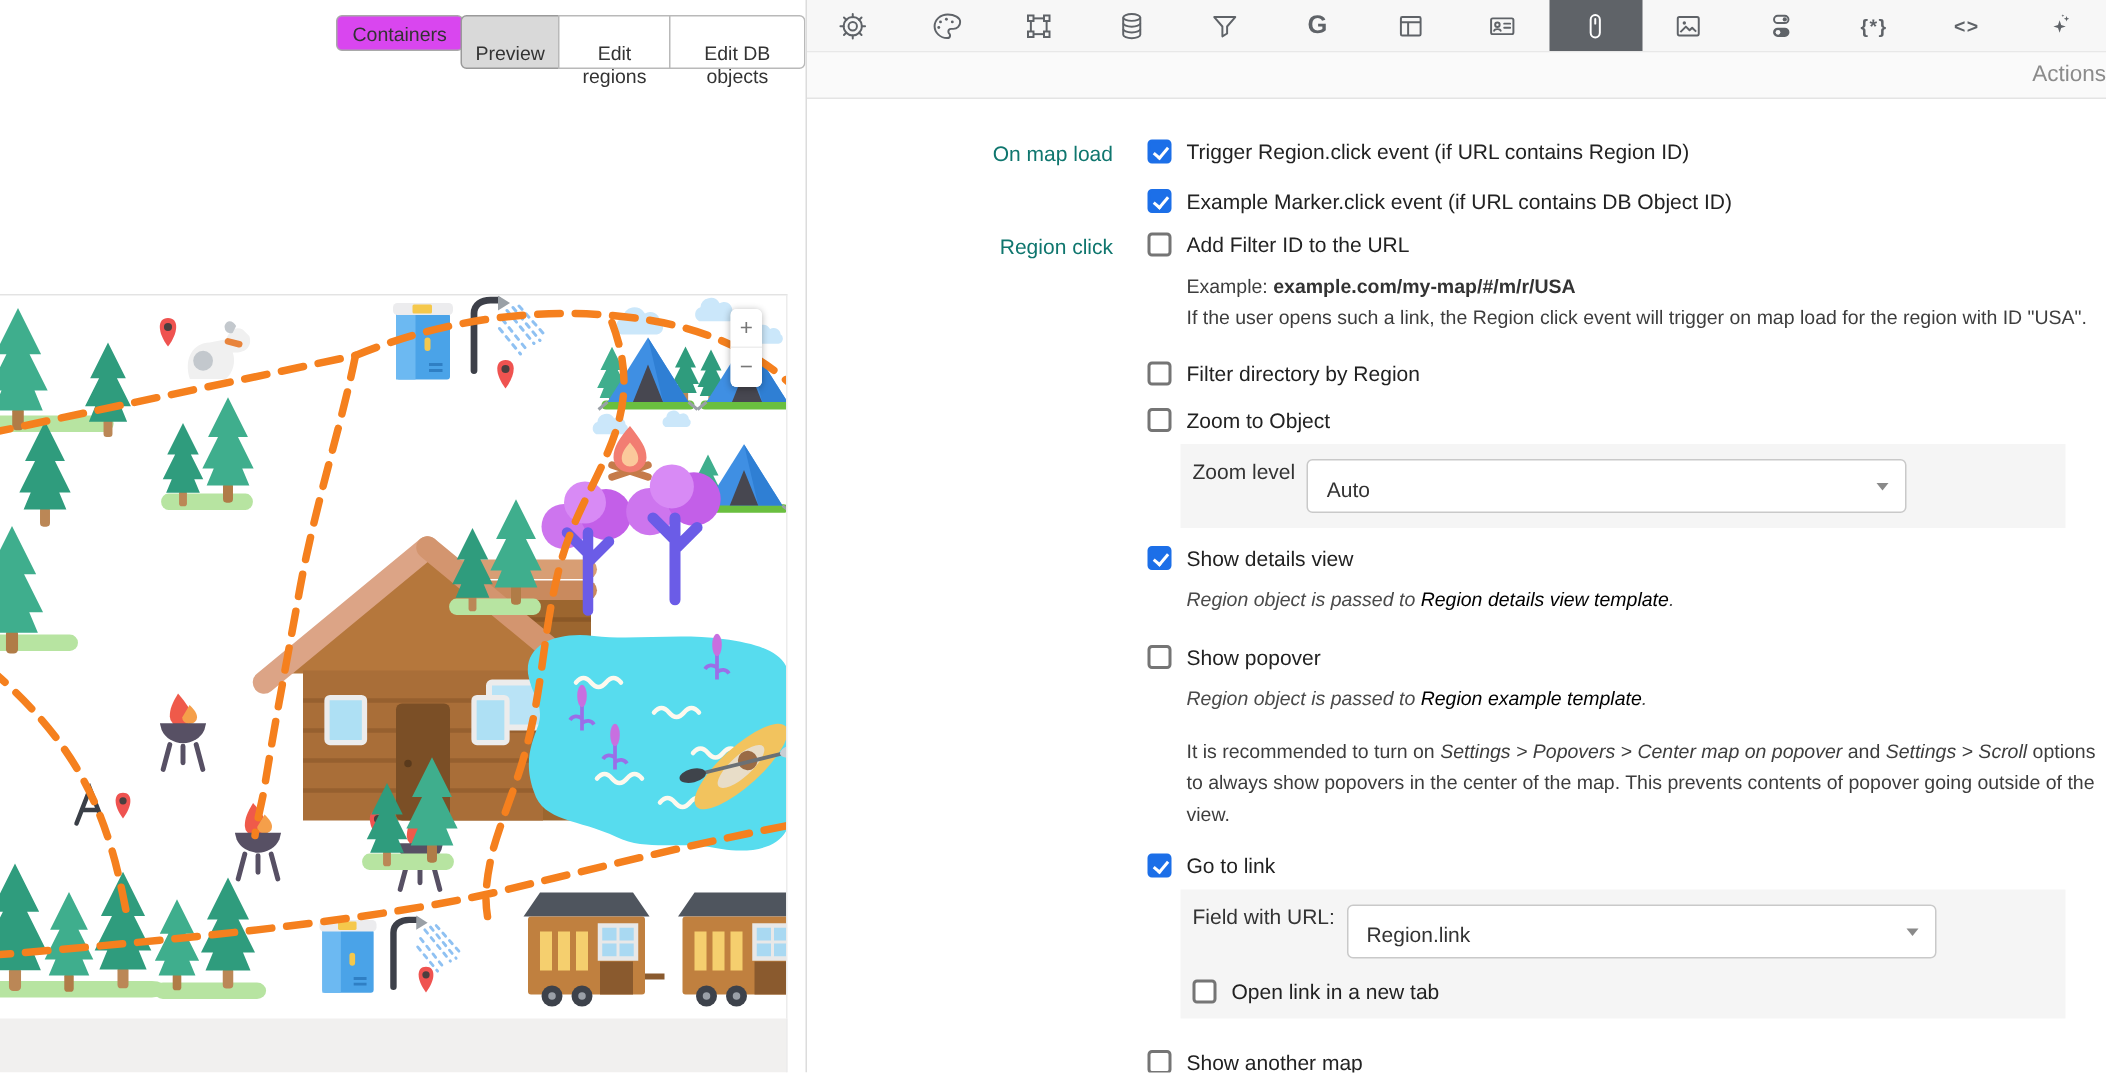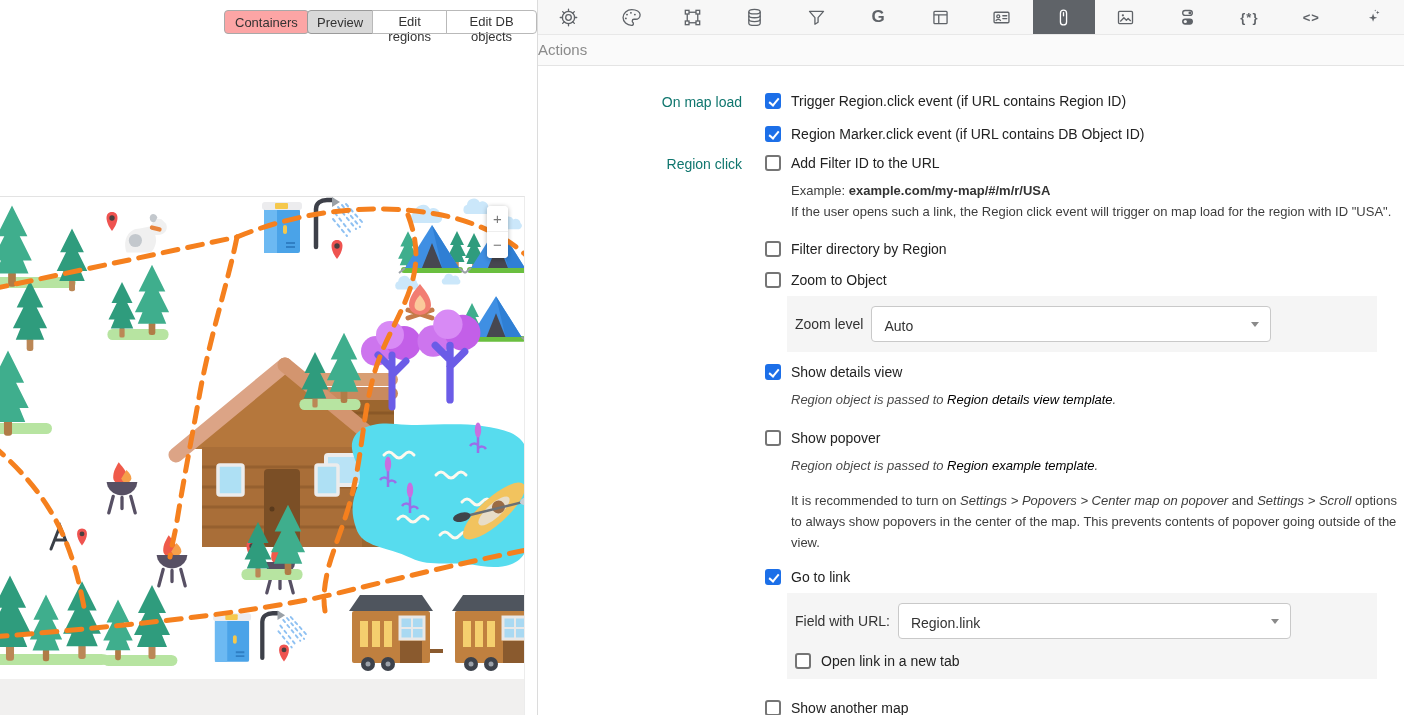--- a/index.html
+++ b/index.html
@@ -5,26 +5,26 @@
   * { box-sizing: border-box; }
   html,body { margin:0; padding:0; }
   body {
     width:1404px; height:715px; overflow:hidden; position:relative;
     background:#fff; font-family:"Liberation Sans", sans-serif; font-size:14px; color:#222;
   }
   
   .left-pane { position:absolute; left:0; top:0; width:537px; height:715px; background:#fff; }
   .containers-btn {
     position:absolute; left:224px; top:10px; height:24px; padding:3px 10px;
-    background:#fca5a5; border:1px solid #a9a9a9; border-radius:4px;
+    background:#d946ef; border:1px solid #a9a9a9; border-radius:4px;
     font-size:13px; color:#333; font-family:inherit;
   }
   .btn-group { position:absolute; left:307px; top:10px; display:flex; }
   .btn-group button {
-    height:24px; padding:3px 9px; background:#fff; border:1px solid #b9b9b9;
+    height:24px; padding:17px 9px; background:#fff; border:1px solid #b9b9b9;
     font-size:13px; color:#333; margin-left:-1px; font-family:inherit;
   }
   .btn-group button:first-child { border-radius:4px 0 0 4px; margin-left:0; }
   .btn-group button:last-child { border-radius:0 4px 4px 0; }
   .btn-group button.active { background:#d9d9d9; border-color:#9a9a9a; }
   .map-area {
     position:absolute; left:0; top:196px; width:525px; height:483px;
     border-top:1px solid #e3e3e3; border-right:1px solid #ececec; background:#fff; overflow:hidden;
   }
   .left-bottom { position:absolute; left:0; top:679px; width:525px; height:36px; background:#f1f0ef; border-right:1px solid #ececec; }
@@ -37,38 +37,38 @@
   }
   .zoom-ctl .zbtn:first-child { border-bottom:1px solid #eee; }
   
   .right-pane { position:absolute; left:537px; top:0; width:867px; height:715px; border-left:1px solid #dcdcdc; background:#fff; }
   .icon-toolbar { height:35px; background:#f7f7f7; border-bottom:1px solid #e8e8e8; display:flex; }
   .tab { flex:1; display:flex; align-items:center; justify-content:center; color:#5f6368; cursor:pointer; }
   .tab.active { background:#5f6368; color:#fff; }
   .tab svg { display:block; }
   .tab .glyph-g { font-size:17px; font-weight:bold; }
   .tab .glyph-sm { font-size:13px; font-weight:bold; letter-spacing:1px; }
-  .panel-header { height:31px; background:#fafafa; border-bottom:1px solid #e4e4e4; text-align:left; line-height:30px; font-size:15px; color:#8b8b8b; }
+  .panel-header { height:31px; background:#fafafa; border-bottom:1px solid #e4e4e4; text-align:right; line-height:30px; font-size:15px; color:#8b8b8b; }
   .panel-body { padding-top:27px; }
   .frow { display:flex; margin-bottom:13px; }
   .lcol { width:204px; flex-shrink:0; text-align:right; font-weight:normal; color:#0f766e; padding-top:1px; }
   .ccol { padding-left:23px; flex:1; }
   .cbrow { display:flex; align-items:flex-start; }
   .cb { width:16px; height:16px; flex-shrink:0; border:2px solid #757575; border-radius:3px; background:#fff; position:relative; cursor:pointer; }
   .cb.on { background:#1c6fe8; border-color:#1c6fe8; }
   .cb.on::after { content:""; position:absolute; left:4px; top:0.5px; width:4px; height:8px; border:solid #fff; border-width:0 2px 2px 0; transform:rotate(40deg); }
   .cbrow label { margin-left:10px; color:#222; cursor:pointer; }
   .help { margin-left:26px; font-size:13px; color:#3d3d3d; line-height:21px; }
   .help .bold { font-weight:bold; color:#333; }
   .help .it { font-style:italic; }
   .tpl-help { font-style:italic; color:#4a4a4a; }
   .lnk { color:#000000; text-decoration:none; font-style:italic; cursor:pointer; }
   .note-para { width:612px; }
   .sub-panel { background:#f5f5f5; width:590px; margin-left:22px; padding:10px 10px 10px 8px; }
-  .inline-field { display:flex; align-items:center; }
+  .inline-field { display:flex; }
   .field-label { color:#333; margin-right:8px; white-space:nowrap; }
   .selectbox { height:36px; background:#fff; border:1px solid #c9c9c9; border-radius:4px; display:flex; align-items:center; padding:4px 26px 0 12px; color:#333; position:relative; cursor:pointer; }
   .selectbox .arrow { position:absolute; right:11px; top:15px; width:0; height:0; border-left:4.5px solid transparent; border-right:4.5px solid transparent; border-top:5.5px solid #8a8a8a; }
   .sel-zoom { width:400px; }
   .sel-url { width:393px; }
   .mt8{margin-top:8px} .mt9{margin-top:9px} .mt12{margin-top:12px} .mt14{margin-top:14px}
   .mt15{margin-top:15px} .mt16{margin-top:16px} .mt19{margin-top:19px} .mt20{margin-top:20px} .mt21{margin-top:21px}
   .mb17{margin-bottom:17px}
 </style>
 </head>
@@ -429,21 +429,21 @@
 
     <div class="frow">
       <div class="lcol">On map load</div>
       <div class="ccol">
         <div class="cbrow mb17">
           <span class="cb on"></span>
           <label>Trigger Region.click event (if URL contains Region ID)</label>
         </div>
         <div class="cbrow">
           <span class="cb on"></span>
-          <label>Region Marker.click event (if URL contains DB Object ID)</label>
+          <label>Example Marker.click event (if URL contains DB Object ID)</label>
         </div>
       </div>
     </div>
 
     <div class="frow">
       <div class="lcol">Region click</div>
       <div class="ccol">
         <div class="cbrow">
           <span class="cb"></span>
           <label>Add Filter ID to the URL</label>

